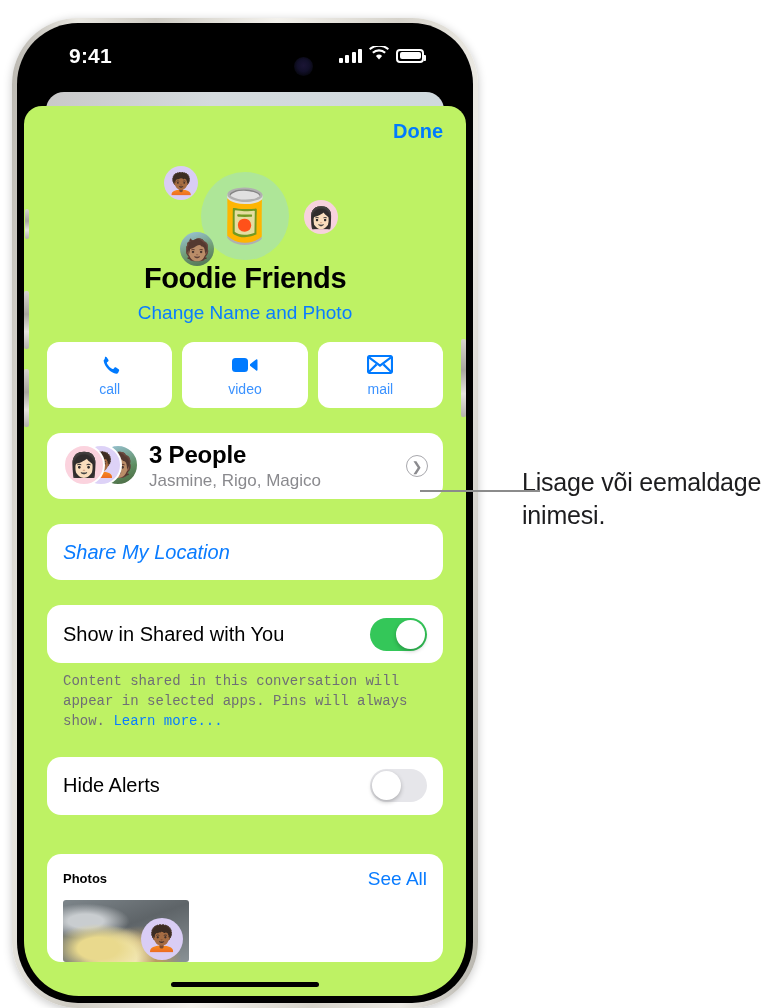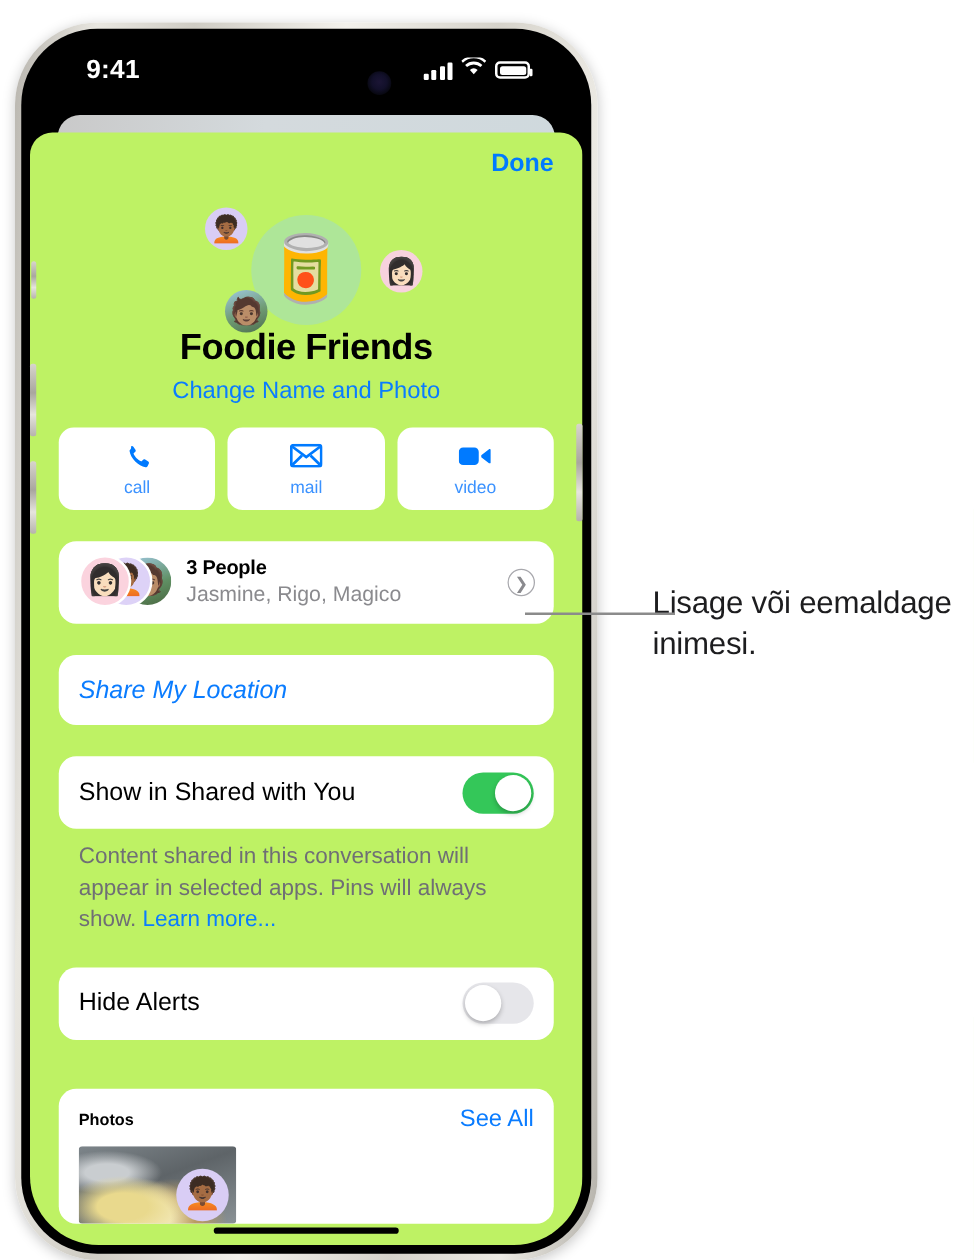--- a/index.html
+++ b/index.html
@@ -143,21 +143,21 @@
   .ava-stack { position: relative; width: 78px; height: 44px; flex: 0 0 auto; }
   .ava-stack .a {
     position: absolute; top: 0; width: 42px; height: 42px; border-radius: 50%;
     border: 2px solid #fff; overflow: hidden;
     display: flex; align-items: center; justify-content: center; font-size: 24px; line-height: 1;
   }
   .ava-stack .a3 { left: 34px; background: linear-gradient(160deg,#9fc8e0,#5f8f63 60%,#49663f); z-index: 1; }
   .ava-stack .a2 { left: 17px; background: #ddd2f7; z-index: 2; }
   .ava-stack .a1 { left: 0;    background: #fbd3de; z-index: 3; }
   .people-text { margin-left: 8px; }
-  .people-title { font-size: 16px; font-weight: bold; color: #000; letter-spacing: -.2px; }
+  .people-title { font-size: 24px; font-weight: bold; color: #000; letter-spacing: -.2px; }
   .people-sub { font-size: 17px; color: #8a8a8e; margin-top: 2px; }
   .chev-circle {
     position: absolute; right: 15px; top: 50%; transform: translateY(-50%);
     width: 22px; height: 22px; border-radius: 50%; border: 1.5px solid #a8a8ad;
     display: flex; align-items: center; justify-content: center;
     color: #8a8a8e; font-size: 13px; background: #fff; z-index: 2;
   }
 
   .simple-row {
     height: 56px; display: flex; align-items: center; padding: 0 16px;
@@ -175,21 +175,21 @@
   .switch.on { background: #34c759; }
   .switch.off { background: #e6e6ea; }
   .knob {
     position: absolute; top: 2px; width: 29px; height: 29px; border-radius: 50%;
     background: #fff; box-shadow: 0 2px 4px rgba(0,0,0,.25);
   }
   .switch.on .knob { right: 2px; }
   .switch.off .knob { left: 2px; }
 
   .helper {
-    padding: 9px 16px 0 16px; font-size: 18px; line-height: 1.42; color: #6f6f75;
+    padding: 9px 16px 0 16px; font-size: 14px; line-height: 1.42; color: #6f6f75; font-family: Liberation Mono, monospace;
   }
 
   .photos-card { padding: 0; overflow: hidden; }
   .photos-head {
     display: flex; align-items: center; justify-content: space-between;
     padding: 14px 16px 10px 16px;
   }
   .photos-title { font-size: 13px; font-weight: bold; color: #000; }
   .see-all { font-size: 19px; color: #0a7cff; cursor: pointer; }
   .photo-strip { padding: 0 16px; display: flex; }
@@ -289,37 +289,37 @@
               <div class="action">
                 <span class="ico">
                   <svg width="22" height="22" viewBox="0 0 24 24">
                       <path d="M6.6 3.1c.6-.3 1.4-.1 1.8.5l1.8 2.7c.4.6.3 1.4-.3 1.9l-1.1.9c-.2.2-.3.5-.2.8.5 1.3 1.6 2.9 2.6 3.9 1 1 2.6 2.1 3.9 2.6.3.1.6 0 .8-.2l.9-1.1c.5-.6 1.3-.7 1.9-.3l2.7 1.8c.6.4.8 1.2.5 1.8l-1 2c-.4.8-1.2 1.2-2 1.1-3-.4-6.3-2.3-8.9-4.9C7.4 14 5.5 10.7 5.1 7.7c-.1-.8.3-1.6 1.1-2l.4-2.6z" fill="#007aff"></path>
                     </svg>
                 </span>
                 <span class="lbl">call</span>
               </div>
               <div class="action">
                 <span class="ico">
+                  <svg width="26" height="18" viewBox="0 0 26 18">
+                      <rect x="0" y="2" width="16" height="14" rx="3.5" fill="#007aff"></rect>
+                      <path d="M18 8.2 24.2 3.4c.5-.4 1.3-.1 1.3.6v9.9c0 .7-.8 1-1.3.6L18 9.8V8.2z" fill="#007aff"></path>
+                    </svg>
+                </span>
+                <span class="lbl">video</span>
+              </div>
+              <div class="action">
+                <span class="ico">
                   <svg width="26" height="19" viewBox="0 0 26 19">
                       <rect x="1" y="1" width="24" height="17" rx="2" fill="none" stroke="#007aff" stroke-width="2.2"></rect>
                       <path d="M2 2.4 13 10.6 24 2.4" fill="none" stroke="#007aff" stroke-width="2.2"></path>
                       <path d="M2 16.8 9.6 9.4M24 16.8 16.4 9.4" fill="none" stroke="#007aff" stroke-width="2.2"></path>
                     </svg>
                 </span>
                 <span class="lbl">mail</span>
               </div>
-              <div class="action">
-                <span class="ico">
-                  <svg width="26" height="18" viewBox="0 0 26 18">
-                      <rect x="0" y="2" width="16" height="14" rx="3.5" fill="#007aff"></rect>
-                      <path d="M18 8.2 24.2 3.4c.5-.4 1.3-.1 1.3.6v9.9c0 .7-.8 1-1.3.6L18 9.8V8.2z" fill="#007aff"></path>
-                    </svg>
-                </span>
-                <span class="lbl">video</span>
-              </div>
             </div>
 
             <div class="row-gap-lg"></div>
 
             <div class="card people-row">
               <div class="ava-stack">
                 <div class="a a3">🧑🏽</div>
                 <div class="a a2">🧑🏾‍🦱</div>
                 <div class="a a1">👩🏻</div>
               </div>

